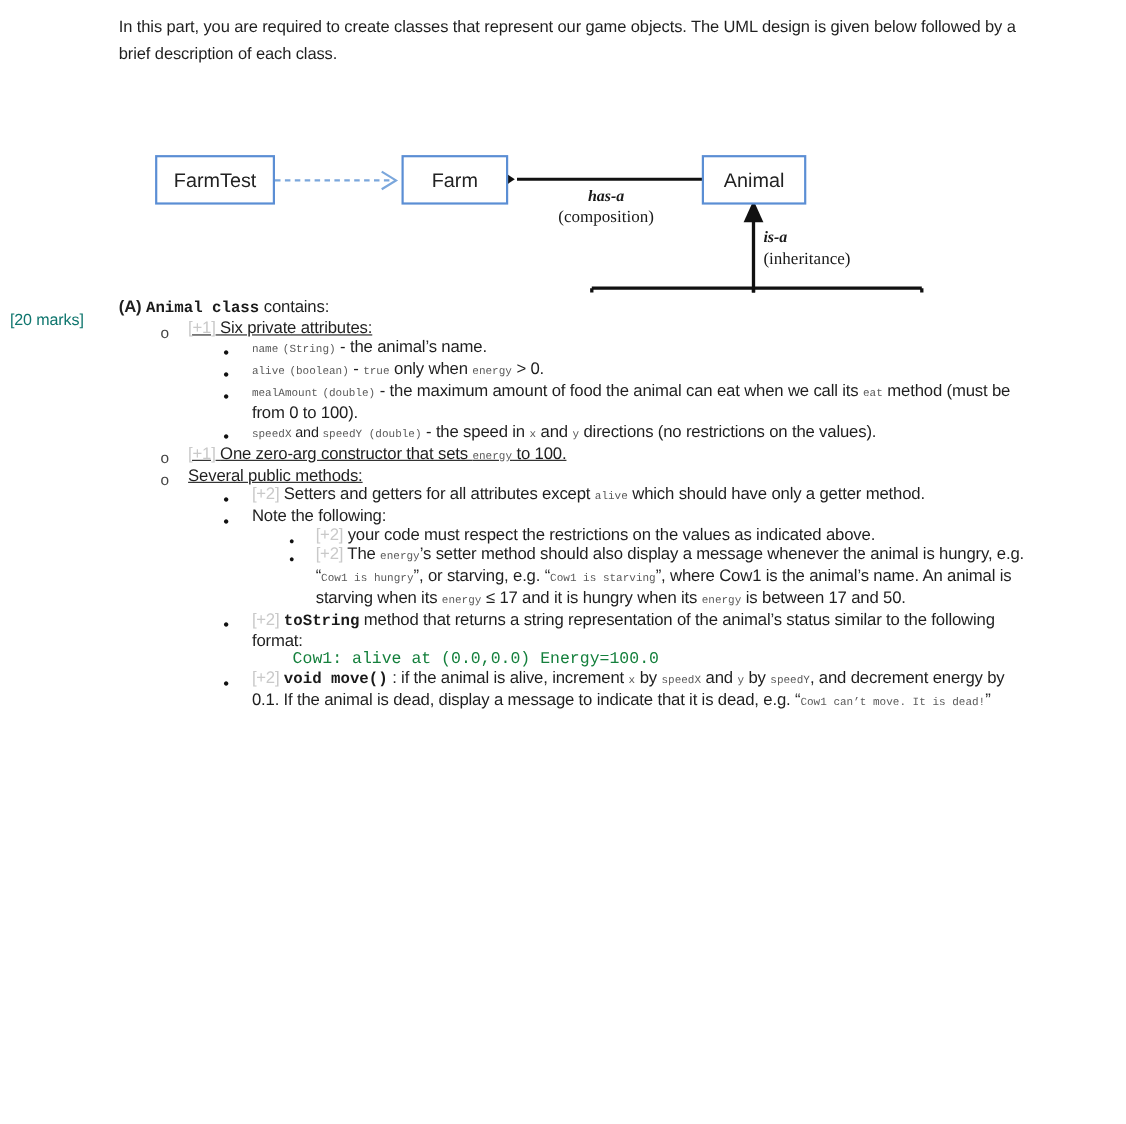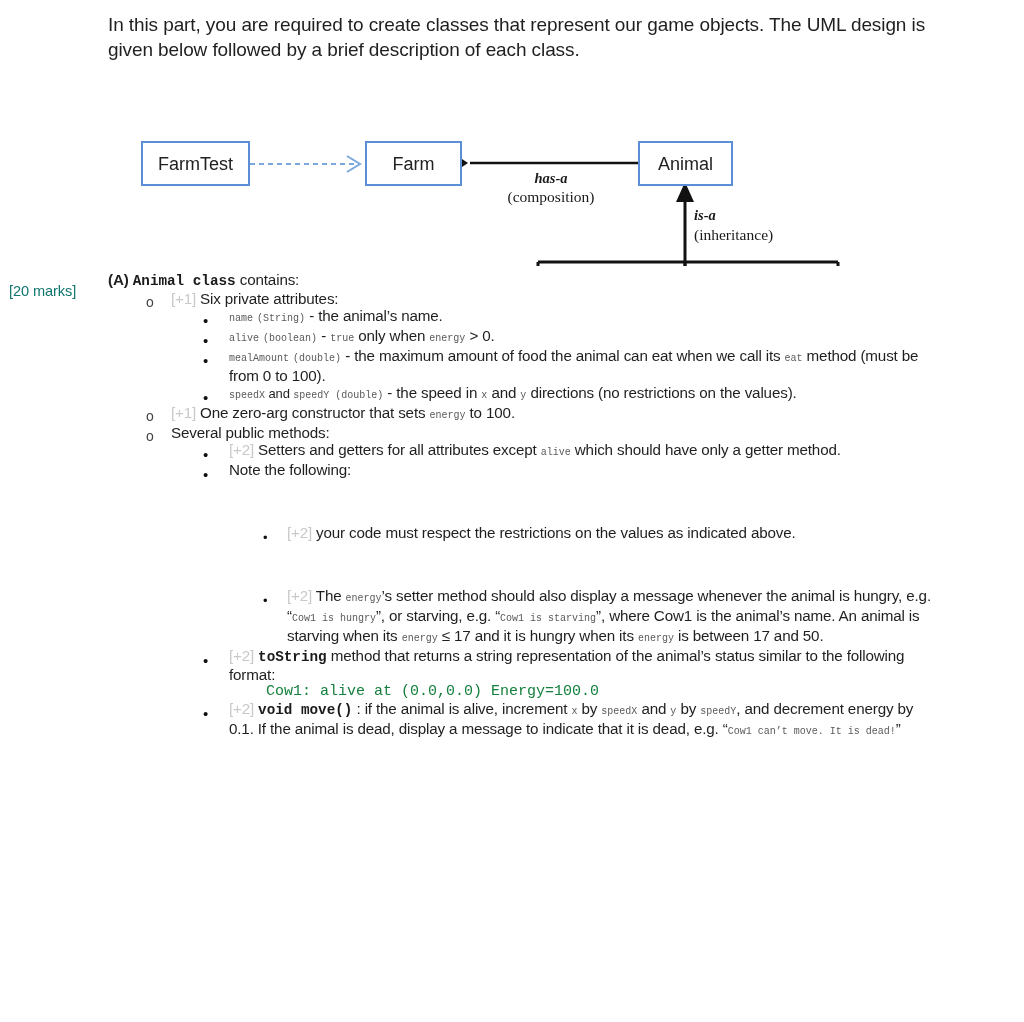--- a/index.html
+++ b/index.html
@@ -15,21 +15,21 @@
     overflow: hidden;
     position: relative;
   }
 
   
   .intro {
     position: absolute;
     left: 108px;
     top: 12px;
     width: 824px;
-    font-size: 19px;
+    font-size: 15px;
     line-height: 25px;
     color: #1f1f1f;
     letter-spacing: -0.1px;
   }
 
   
   .uml {
     position: absolute;
     left: 0;
     top: 66px;
@@ -76,23 +76,23 @@
     color: #1f1f1f;
     letter-spacing: -0.15px;
   }
 
   .lvl1 { margin: 0 0 0 0; }
 
   .row {
     position: relative;
     padding-left: 0;
   }
-  .l2 { margin-left: 33px; padding-left: 30px; }
+  .l2 { margin-left: 33px; padding-left: 30px; text-decoration: underline; }
   .l3 { margin-left: 91px; padding-left: 30px; }
-  .l4 { margin-left: 149px; padding-left: 30px; margin-top: 46px; }
+  .l4 { margin-left: 149px; padding-left: 30px; }
 
   .bullet-o::before {
     content: "o";
     position: absolute;
     left: 5px;
     top: -1px;
     font-size: 14px;
     color: #444;
     line-height: 27.4px;
   }

